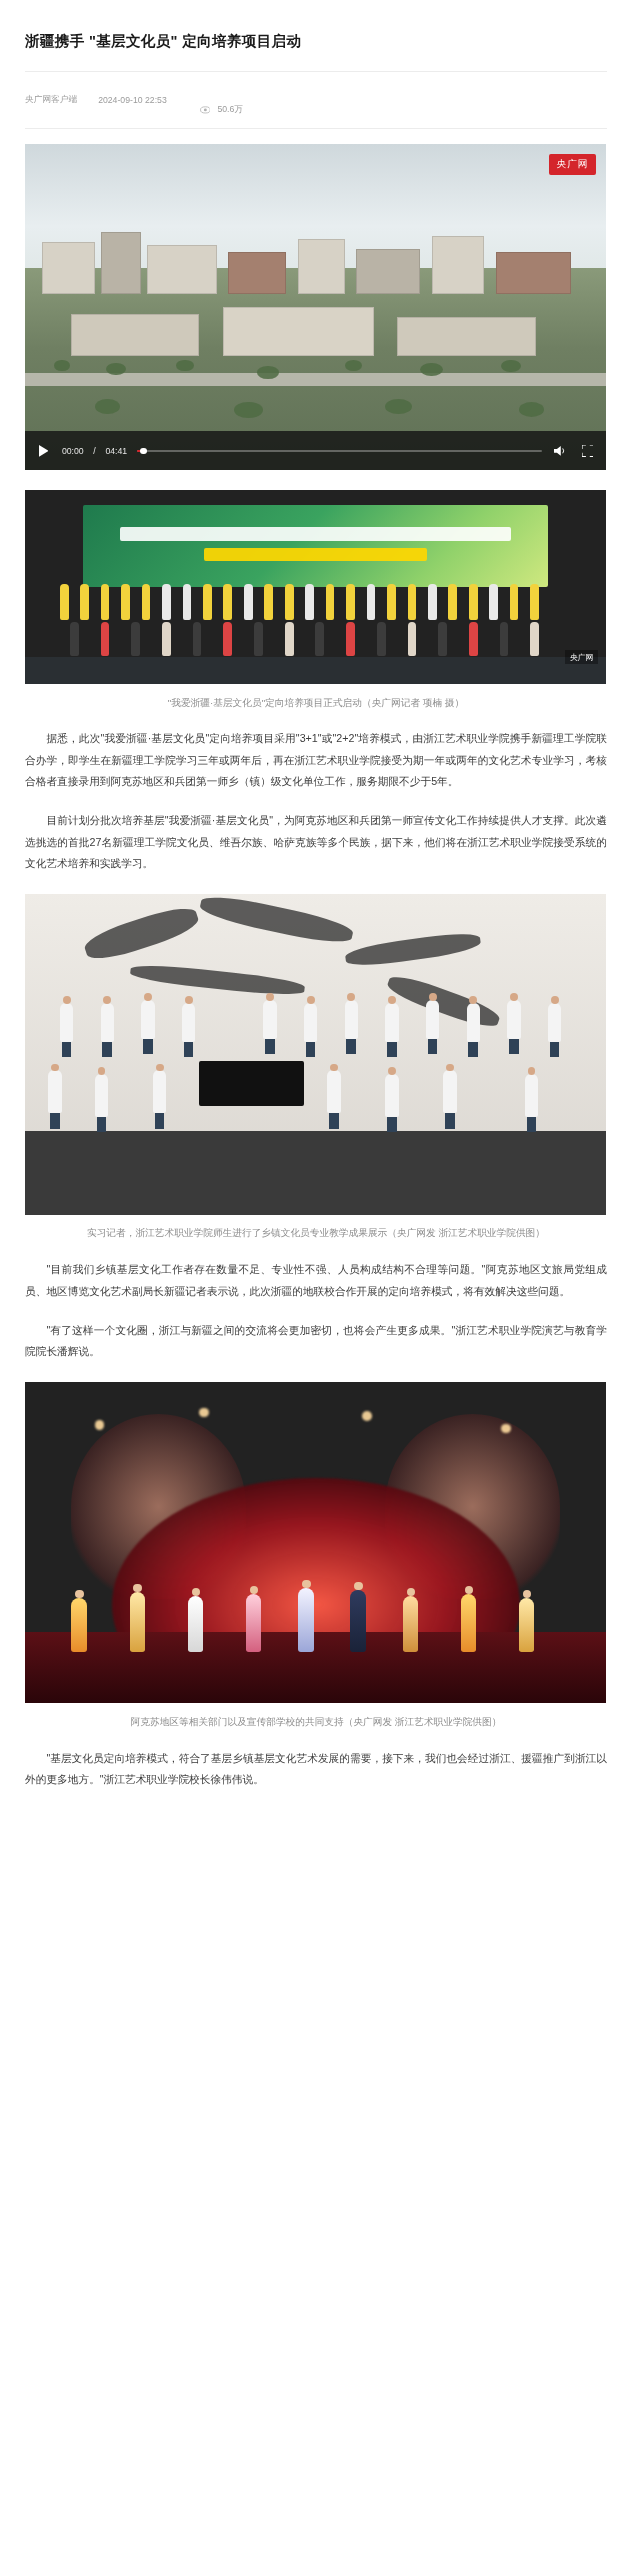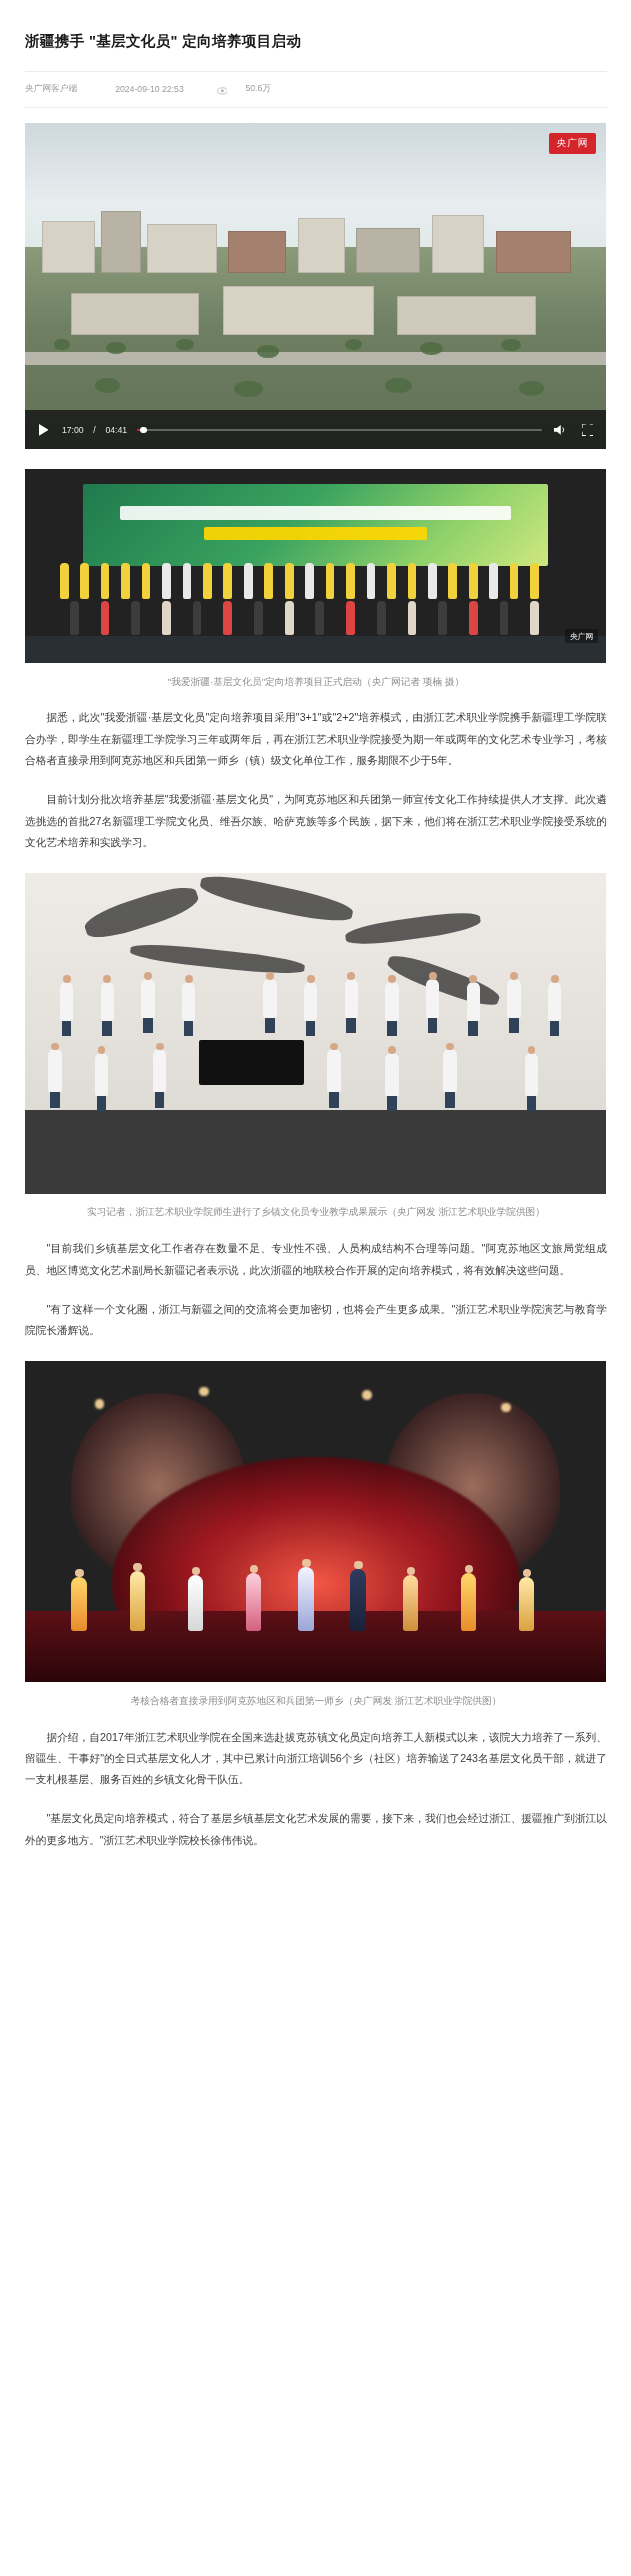--- a/index.html
+++ b/index.html
@@ -32,23 +32,23 @@
     margin: 17.5px 25px 0 25px;
   }
   .meta-row {
     display: flex;
     align-items: center;
     padding: 11.7px 25px 0 25px;
     font-size: 8.7px;
     color: #9b9b9b;
     gap: 0;
   }
-  .meta-source { margin-right: 38px; }
+  .meta-source { margin-right: 21px; }
   .meta-time { margin-right: 33px; }
-  .meta-views { display: flex; align-items: flex-end; gap: 18px; }
+  .meta-views { display: flex; align-items: center; gap: 7px; margin-top: 21px; }
   .eye-icon { display: inline-block; width: 10.7px; height: 7.8px; position: relative; }
   .eye-icon svg { display: block; }
   .divider2 {
     height: 1px;
     background: #ececec;
     margin: 11.7px 25px 0 25px;
   }
 
   
   .video-wrap {
@@ -311,21 +311,21 @@
     <div class="tree" style="left:85%;top:79%;width:25px;height:14.6px;"></div>
 
     <div class="video-logo">央广网</div>
 
     <div class="video-controls">
       <span class="ctrl-btn">
         <svg width="9.7" height="11.7" viewBox="0 0 10 12">
             <polygon points="0,0 10,6 0,12" fill="#ffffff"></polygon>
           </svg>
       </span>
-      <span class="time-text">17:00</span>
+      <span class="time-text">00:00</span>
       <span class="time-text">/</span>
       <span class="time-text">04:41</span>
       <span class="progress-track">
         <span class="progress-fill"></span>
         <span class="progress-knob"></span>
       </span>
       <span class="ctrl-btn">
         <svg width="12.6" height="11.7" viewBox="0 0 13 12">
             <polygon points="0,4 3,4 7,1 7,11 3,8 0,8" fill="#ffffff"></polygon>
             <path d="M9,3.5 a4,4 0 0 1 0,5" stroke="#ffffff" stroke-width="1" fill="none"></path>
@@ -525,20 +525,19 @@
       <div class="dancer" style="left:65%;background:linear-gradient(#ffdca0,#cf8f3a);height:56px;">
           <span class="head"></span>
         </div>
       <div class="dancer" style="left:75%;background:linear-gradient(#ffd76b,#e88c2a);height:58px;">
           <span class="head"></span>
         </div>
       <div class="dancer" style="left:85%;background:linear-gradient(#ffe9a8,#d9a23e);height:54px;">
           <span class="head"></span>
         </div>
     </div>
-    <div class="caption">考核合格者直接录用到阿克苏地区和兵团第一师乡（央广网发 浙江艺术职业学院供图）</div>
+    <div class="caption">阿克苏地区等相关部门以及宣传部学校的共同支持（央广网发 浙江艺术职业学院供图）</div>
   </div>
 
-  <p class="body">据介绍，自2017年浙江艺术职业学院在全国来选赴拔克苏镇文化员定向培养工人新模式以来，该院大力培养了一系列、留疆生、干事好"的全日式基层文化人才，其中已累计向浙江培训56个乡（社区）培养输送了243名基层文化员干部，就进了一支札根基层、服务百姓的乡镇文化骨干队伍。</p>
   <p class="body">"基层文化员定向培养模式，符合了基层乡镇基层文化艺术发展的需要，接下来，我们也会经过浙江、援疆推广到浙江以外的更多地方。"浙江艺术职业学院校长徐伟伟说。</p>
 
 </div>
 
 
 </body></html>

